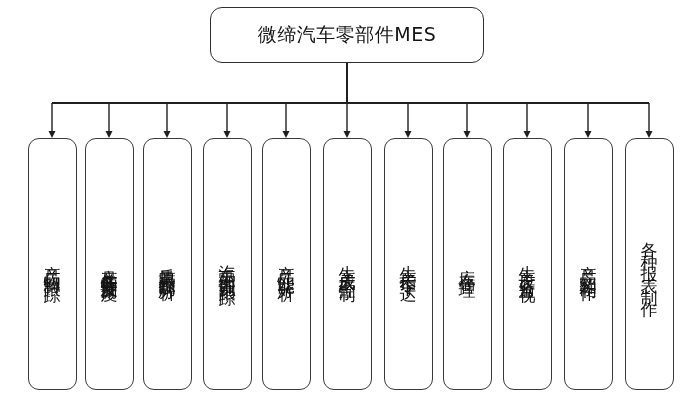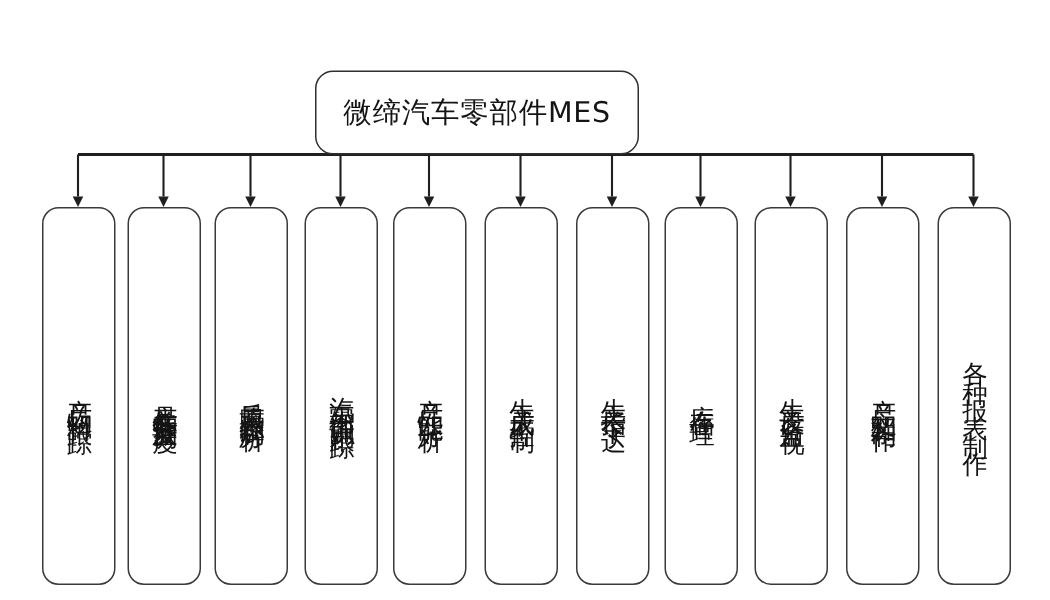--- a/index.html
+++ b/index.html
@@ -16,28 +16,27 @@
   }
   svg.connectors {
     position: absolute;
     left: 0; top: 0;
     width: 700px; height: 400px;
     pointer-events: none;
   }
   .root-node {
     position: absolute;
     left: 210px; top: 7px;
-    width: 216px; height: 56px;
+    width: 274px; height: 56px;
     border: 1.6px solid #2f2f2f;
     border-radius: 12px;
     background: #ffffff;
     display: flex;
     align-items: center;
     justify-content: center;
-    margin-top: 40px;
   }
   .root-node span {
     font-size: 19px;
     color: #141414;
     letter-spacing: 0.5px;
     white-space: nowrap;
   }
   .child-node {
     position: absolute;
     top: 138px;

